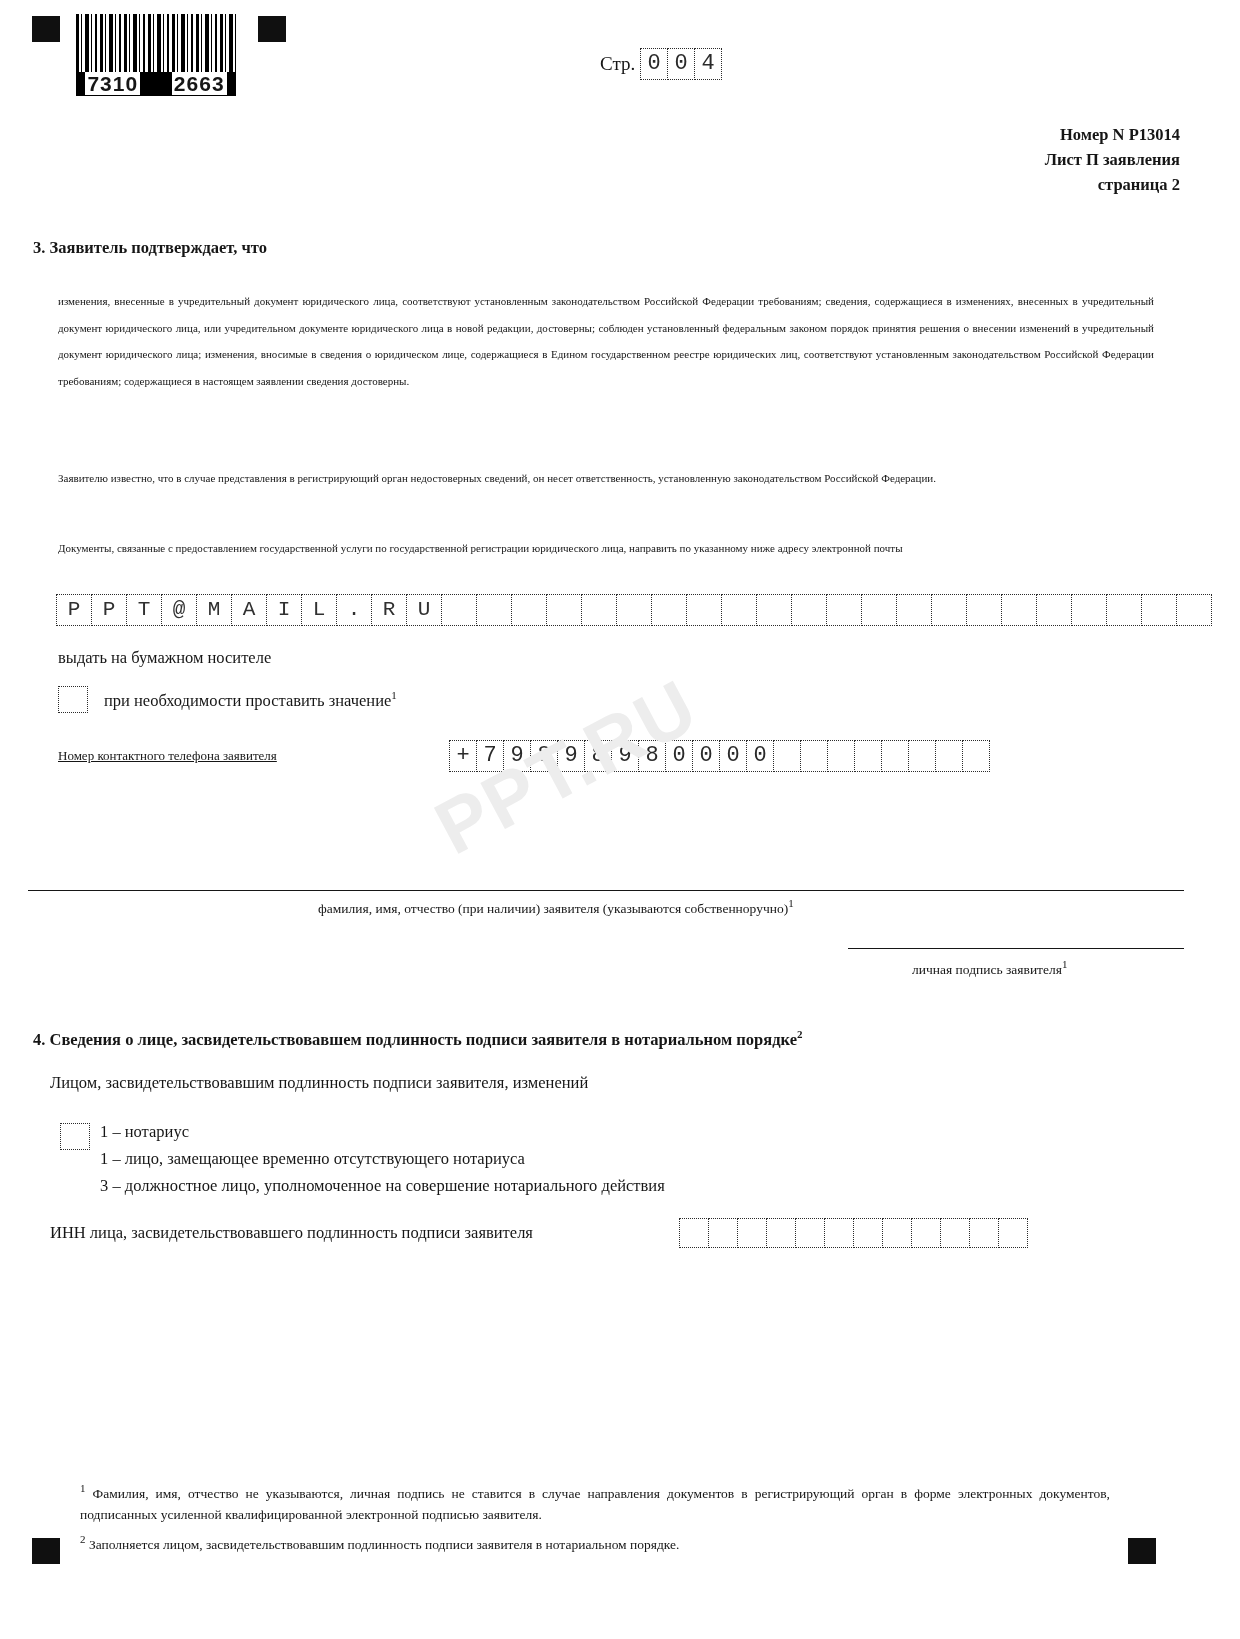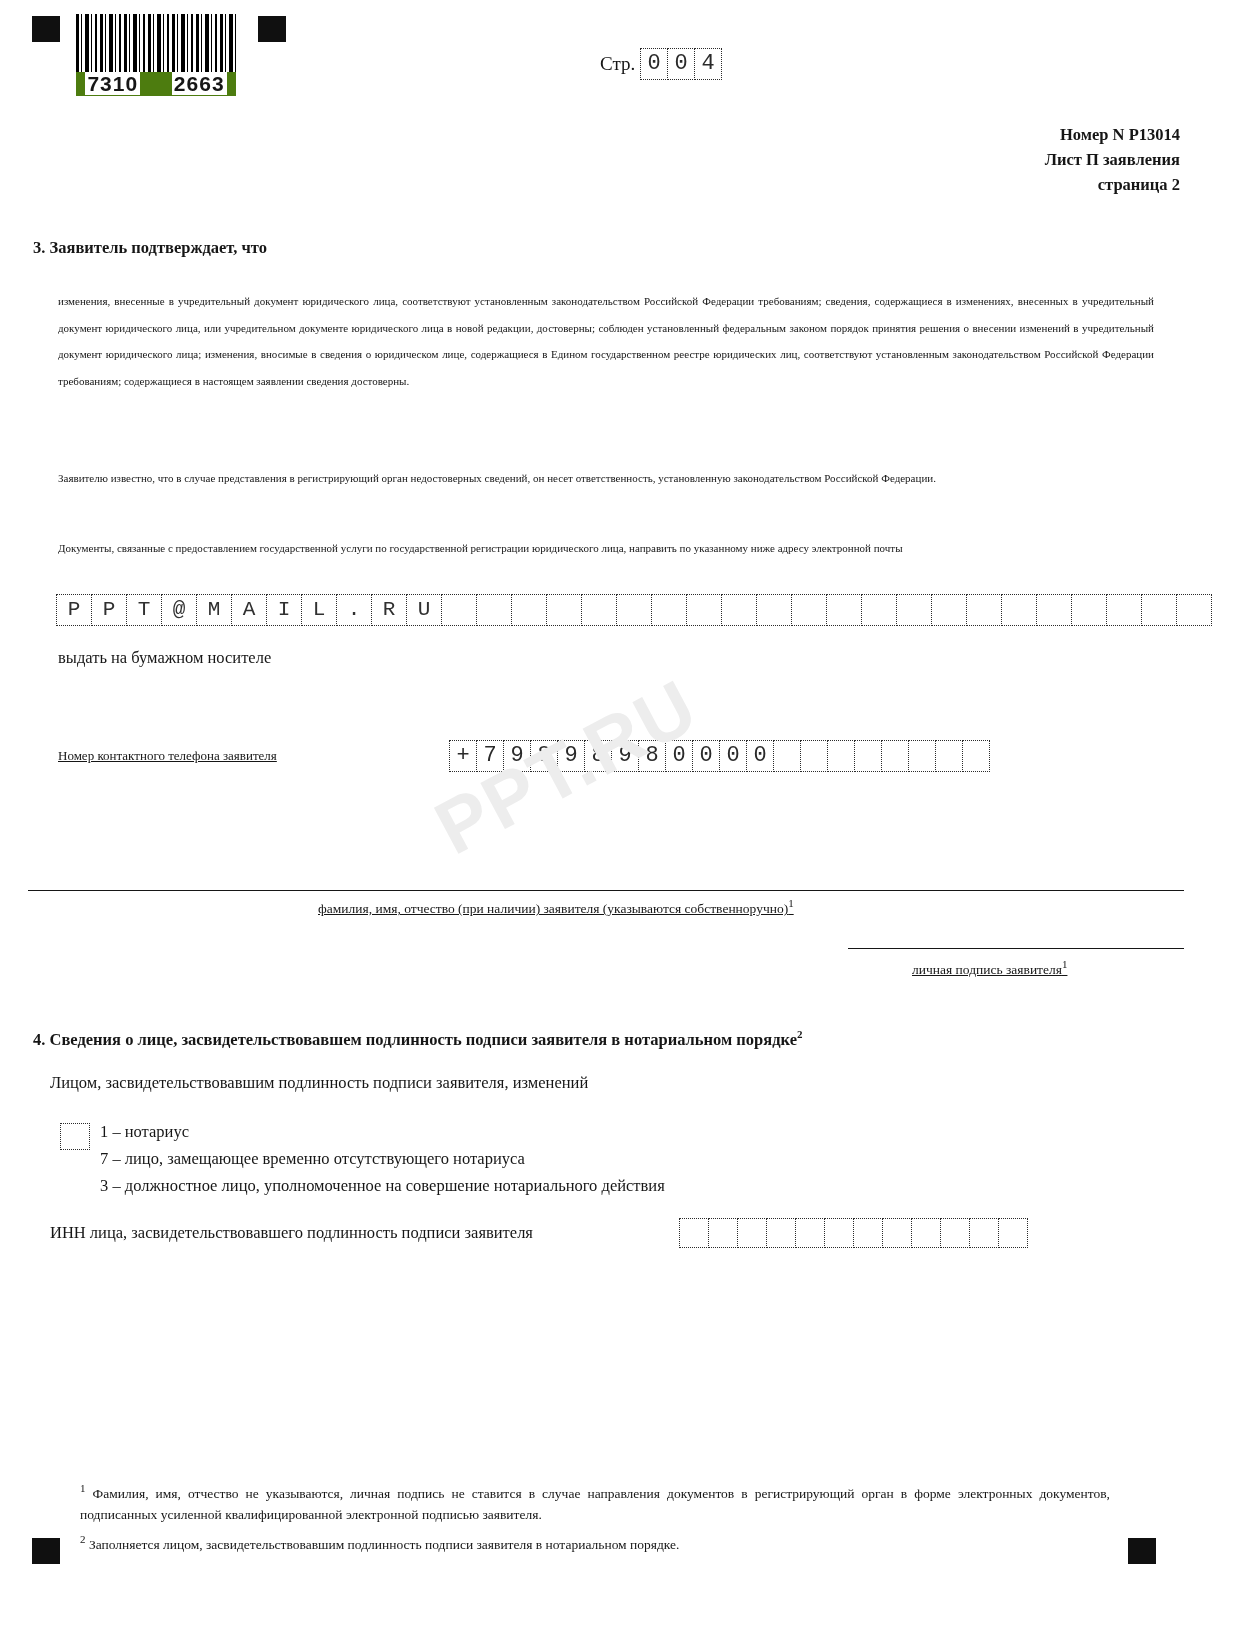--- a/index.html
+++ b/index.html
@@ -54,21 +54,21 @@
   .barcode-digits {
     position: absolute;
     left: 0;
     top: 58px;
     width: 160px;
     text-align: center;
     font-family: "Liberation Sans", sans-serif;
     font-size: 21px;
     font-weight: 700;
     letter-spacing: 1px;
-    background: #4d7c0f;
+    background: #000000;
     line-height: 24px;
   }
   .barcode-digits span { background: #fff; padding: 0 2px; }
   .bc-gap { display: inline-block; width: 14px; }
 
   
   .page-num {
     position: absolute;
     left: 600px;
     top: 48px;
@@ -207,21 +207,20 @@
   .rule {
     position: absolute;
     background: #161616;
     height: 1px;
   }
   .rule-fio    { left: 28px;  top: 890px;  width: 1156px; }
   .rule-sign   { left: 848px; top: 948px;  width: 336px; }
   .cap {
     position: absolute;
     font-size: 13.5px;
-    text-decoration: underline;
   }
   .cap-fio  { left: 318px; top: 897px; }
   .cap-sign { left: 912px; top: 958px; }
 
   
   .sec4-title {
     position: absolute;
     left: 33px;
     top: 1028px;
     font-weight: 700;
@@ -351,20 +350,26 @@
       <div class="cell-lg"></div>
       <div class="cell-lg"></div>
       <div class="cell-lg"></div>
       <div class="cell-lg"></div>
       <div class="cell-lg"></div>
       <div class="cell-lg"></div>
     </div>
 
   <div class="label-paper">выдать на бумажном носителе</div>
 
+  <div class="chk-row">
+    <div class="chk-box"></div>
+    <div class="chk-label">
+      <span>при необходимости проставить значение</span><sup>1</sup>
+    </div>
+  </div>
 
   <div class="phone-row">
     <div class="phone-label">Номер контактного телефона заявителя</div>
     <div class="cells" id="phone-row">
         <div class="cell">+</div>
         <div class="cell">7</div>
         <div class="cell">9</div>
         <div class="cell">8</div>
         <div class="cell">9</div>
         <div class="cell">8</div>
@@ -398,21 +403,21 @@
   </div>
 
   <div class="sec4-title">
     <span>4. Сведения о лице, засвидетельствовавшем подлинность подписи заявителя в нотариальном порядке</span><sup>2</sup>
   </div>
   <div class="sec4-lead">Лицом, засвидетельствовавшим подлинность подписи заявителя, изменений</div>
 
   <div class="opt-box"></div>
   <div class="opt-list">
     <div>1 – нотариус</div>
-    <div>7 – лицо, замещающее временно отсутствующего нотариуса</div>
+    <div>1 – лицо, замещающее временно отсутствующего нотариуса</div>
     <div>3 – должностное лицо, уполномоченное на совершение нотариального действия</div>
   </div>
 
   <div class="inn-row">
     <div class="inn-label">ИНН лица, засвидетельствовавшего подлинность подписи заявителя</div>
     <div class="cells" id="inn-row">
         <div class="cell-inn"></div>
         <div class="cell-inn"></div>
         <div class="cell-inn"></div>
         <div class="cell-inn"></div>

